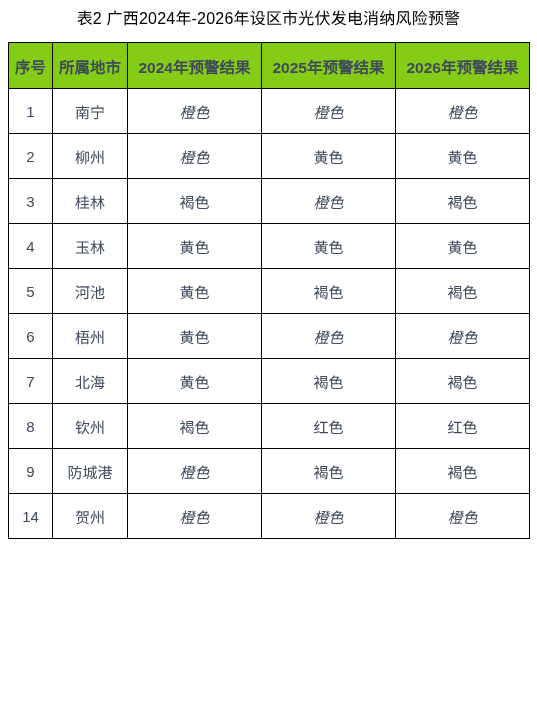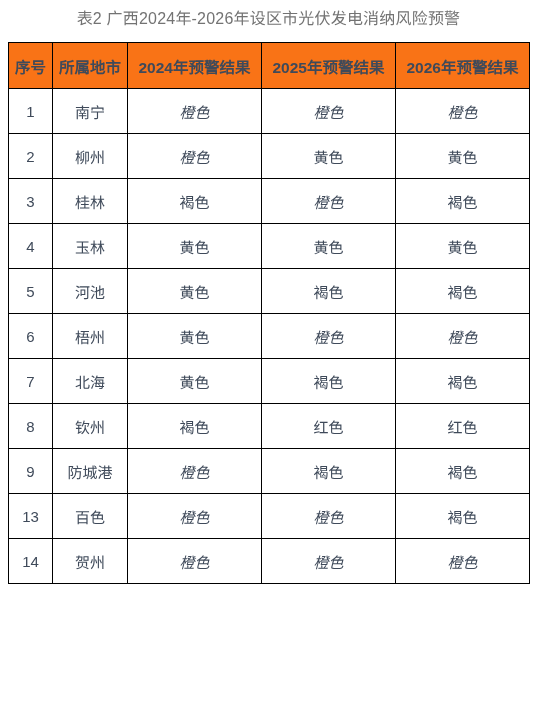--- a/index.html
+++ b/index.html
@@ -26,21 +26,21 @@
   
   .table-caption {
     position: absolute;
     left: 0;
     top: 4px;
     width: 537px;
     text-align: center;
     font-size: 16px;
     line-height: 30px;
     letter-spacing: 0.2px;
-    color: #737373;
+    color: #000000;
     white-space: nowrap;
   }
 
   
   .risk-table {
     position: absolute;
     left: 8px;
     top: 42px;
     width: 521px;
     border-collapse: collapse;
@@ -52,21 +52,21 @@
     border: 1px solid #000000;
     padding: 0;
     margin: 0;
     text-align: center;
     vertical-align: middle;
     color: #3f4a5a;
     font-weight: normal;
   }
   .risk-table thead th {
     height: 45px;
-    background: #f97316;
+    background: #84cc16;
     font-weight: bold;
     font-size: 15.5px;
   }
   .risk-table tbody td {
     height: 44px;
     background: #ffffff;
     font-size: 15px;
   }
 
   
@@ -167,27 +167,20 @@
           <td class="lvl-red">红色</td>
         </tr>
         <tr>
           <td class="col-index">9</td>
           <td class="col-city">防城港</td>
           <td class="lvl-orange">橙色</td>
           <td class="lvl-brown">褐色</td>
           <td class="lvl-brown">褐色</td>
         </tr>
         <tr>
-          <td class="col-index">13</td>
-          <td class="col-city">百色</td>
-          <td class="lvl-orange">橙色</td>
-          <td class="lvl-orange">橙色</td>
-          <td class="lvl-brown">褐色</td>
-        </tr>
-        <tr>
           <td class="col-index">14</td>
           <td class="col-city">贺州</td>
           <td class="lvl-orange">橙色</td>
           <td class="lvl-orange">橙色</td>
           <td class="lvl-orange">橙色</td>
         </tr>
       </tbody>
   </table>
 
 </div>

